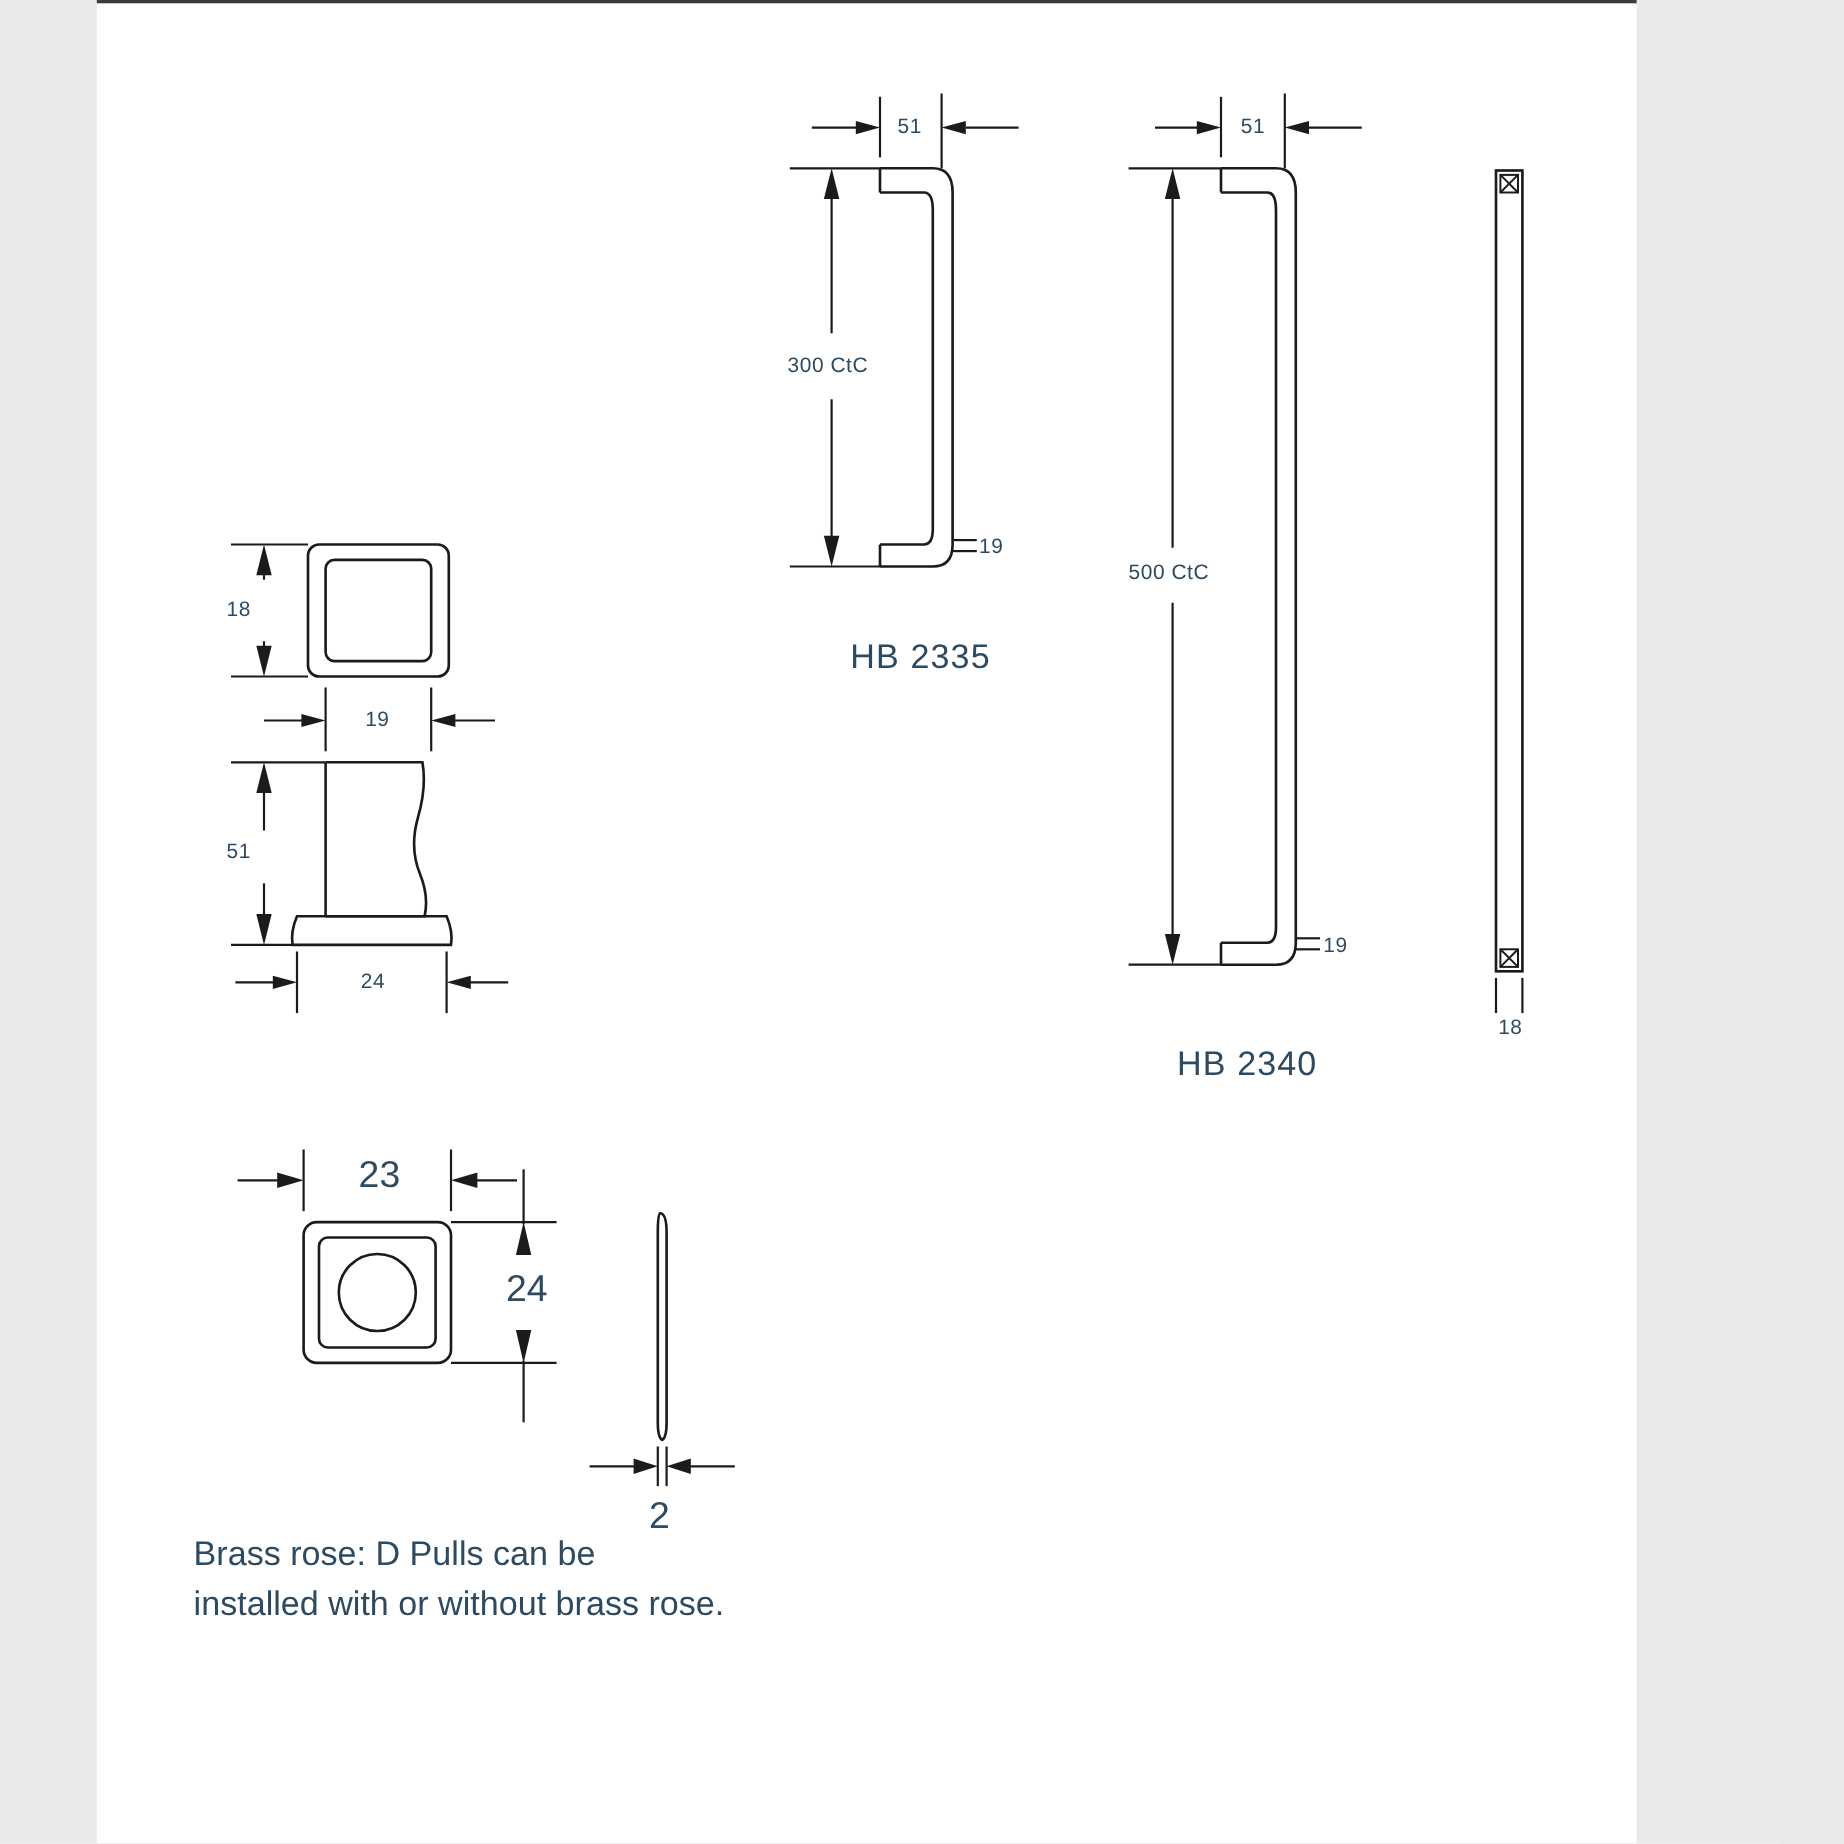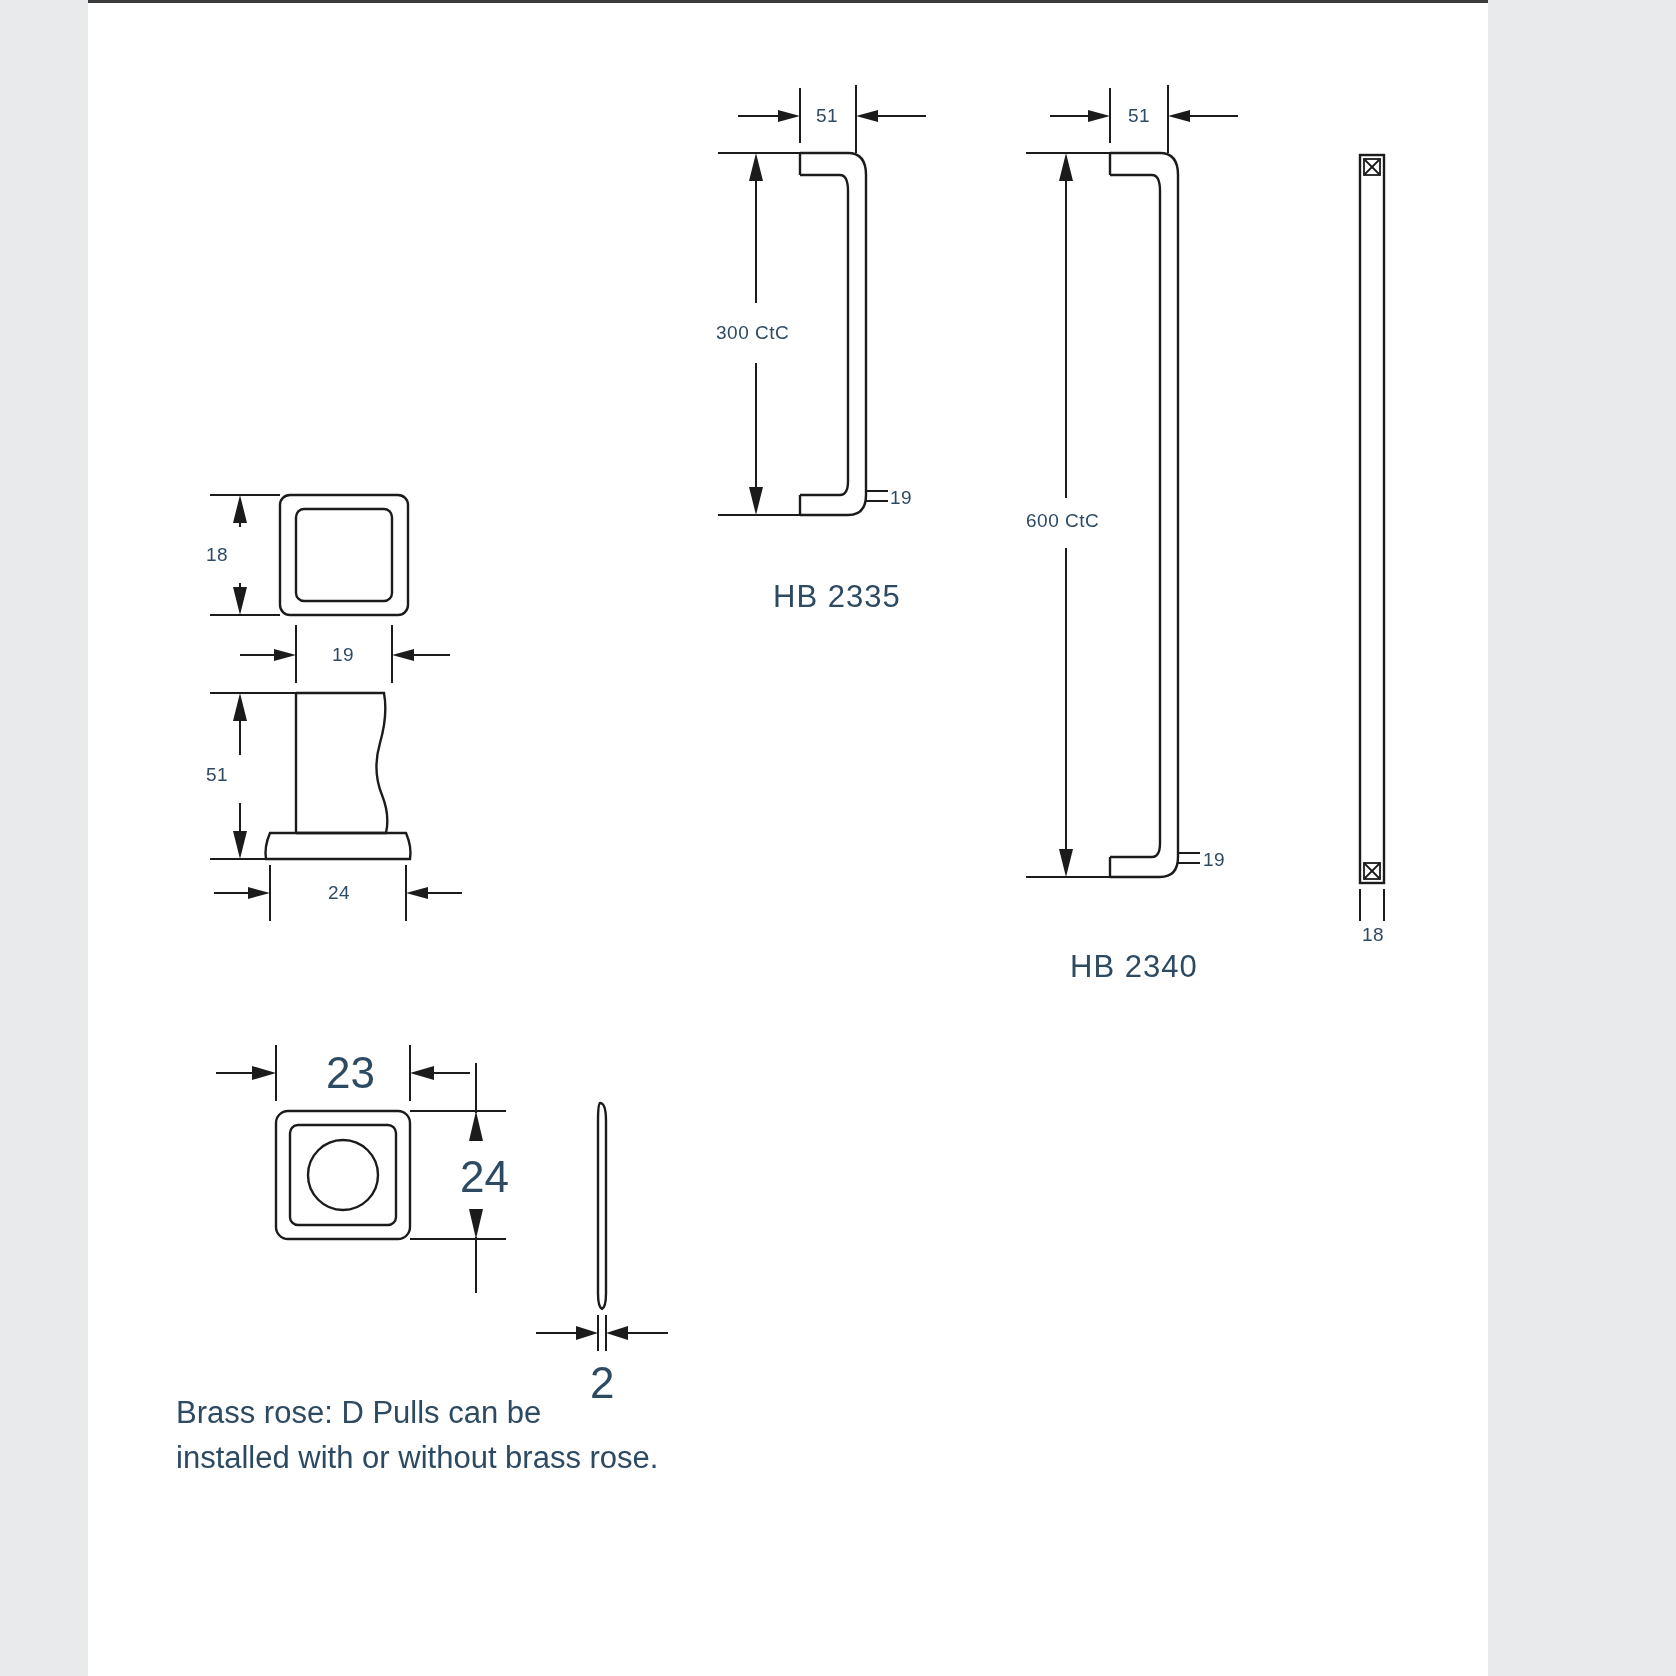--- a/index.html
+++ b/index.html
@@ -25,21 +25,21 @@
     border-top: 3px solid #3b3b3b;
   }
   .lbl {
     position: absolute;
     color: #2d4a63;
     font-family: "Liberation Sans", sans-serif;
     white-space: nowrap;
     line-height: 1;
   }
   .dim-sm { font-size: 19px; letter-spacing: 0.5px; }
-  .dim-lg { font-size: 44px; }
+  .dim-lg { font-size: 34px; }
   .part-name { font-size: 31px; letter-spacing: 1px; }
   .note {
     position: absolute;
     color: #2d4a63;
     font-size: 31px;
     line-height: 1.45;
     white-space: pre-line;
   }
   svg { position: absolute; left: 0; top: 0; overflow: visible; }
   .stroke { fill: none; stroke: #1b1b1b; stroke-width: 2.4; }
@@ -102,21 +102,21 @@
       <line class="ext" x1="938" y1="874" x2="1022" y2="874"></line>
       <line class="ext" x1="978" y1="162" x2="978" y2="495"></line>
       <line class="ext" x1="978" y1="545" x2="978" y2="862"></line>
       <polygon class="arrowfill" points="978,150 971,178 985,178"></polygon>
       <polygon class="arrowfill" points="978,874 971,846 985,846"></polygon>
 
       <line class="ext" x1="1090" y1="850" x2="1112" y2="850"></line>
       <line class="ext" x1="1090" y1="860" x2="1112" y2="860"></line>
     </svg>
     <div class="lbl dim-sm" style="left:1040px; top:103px;">51</div>
-    <div class="lbl dim-sm" style="left:938px; top:508px;">600 CtC</div>
+    <div class="lbl dim-sm" style="left:938px; top:508px;">500 CtC</div>
     <div class="lbl dim-sm" style="left:1115px; top:847px;">19</div>
     <div class="lbl part-name" style="left:982px; top:948px;">HB 2340</div>
 
     <svg width="1400" height="1676">
       <rect class="stroke" x="1272" y="152" width="24" height="728"></rect>
 
       <rect class="stroke-thin" x="1276" y="156" width="16" height="16"></rect>
       <line class="stroke-thin" x1="1276" y1="156" x2="1292" y2="172"></line>
       <line class="stroke-thin" x1="1292" y1="156" x2="1276" y2="172"></line>
 

